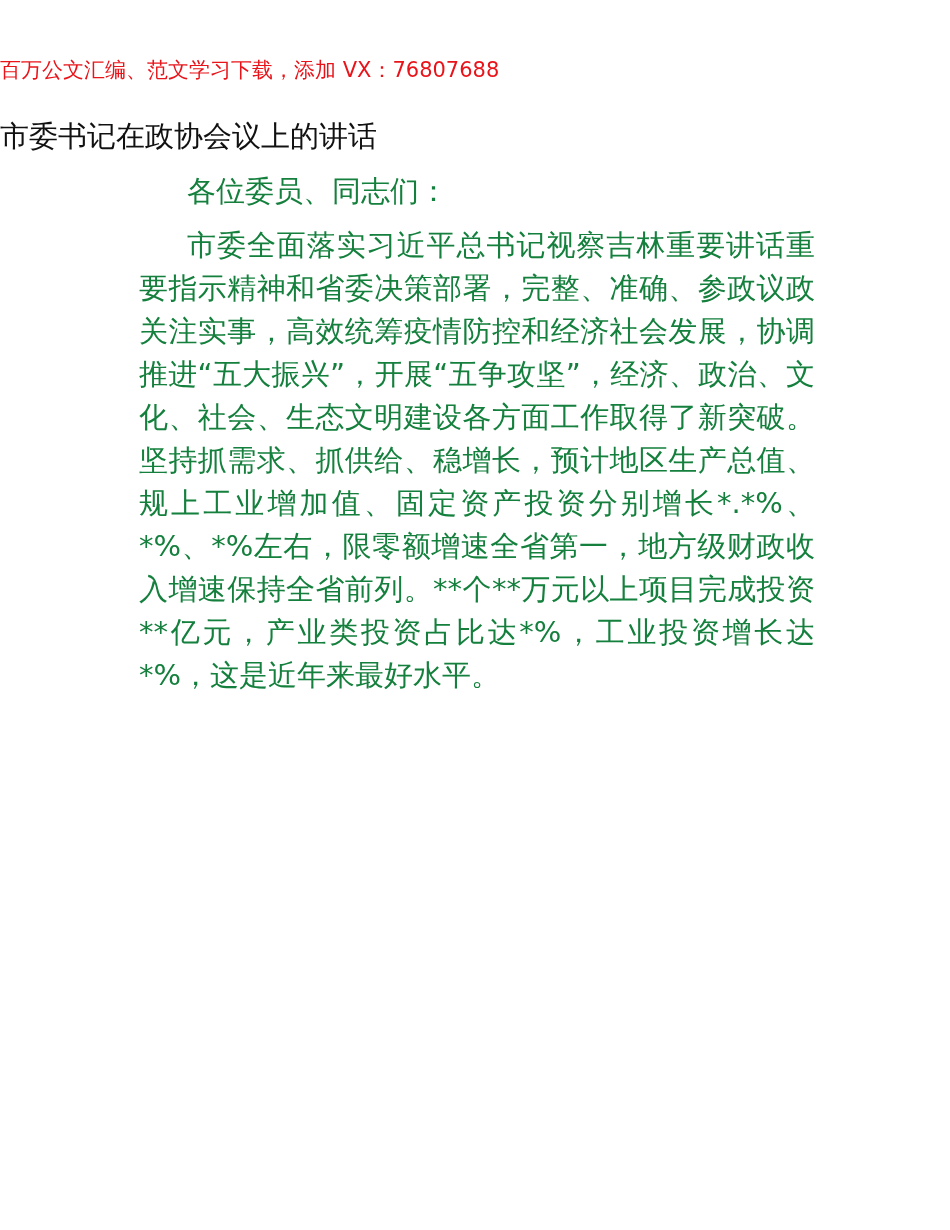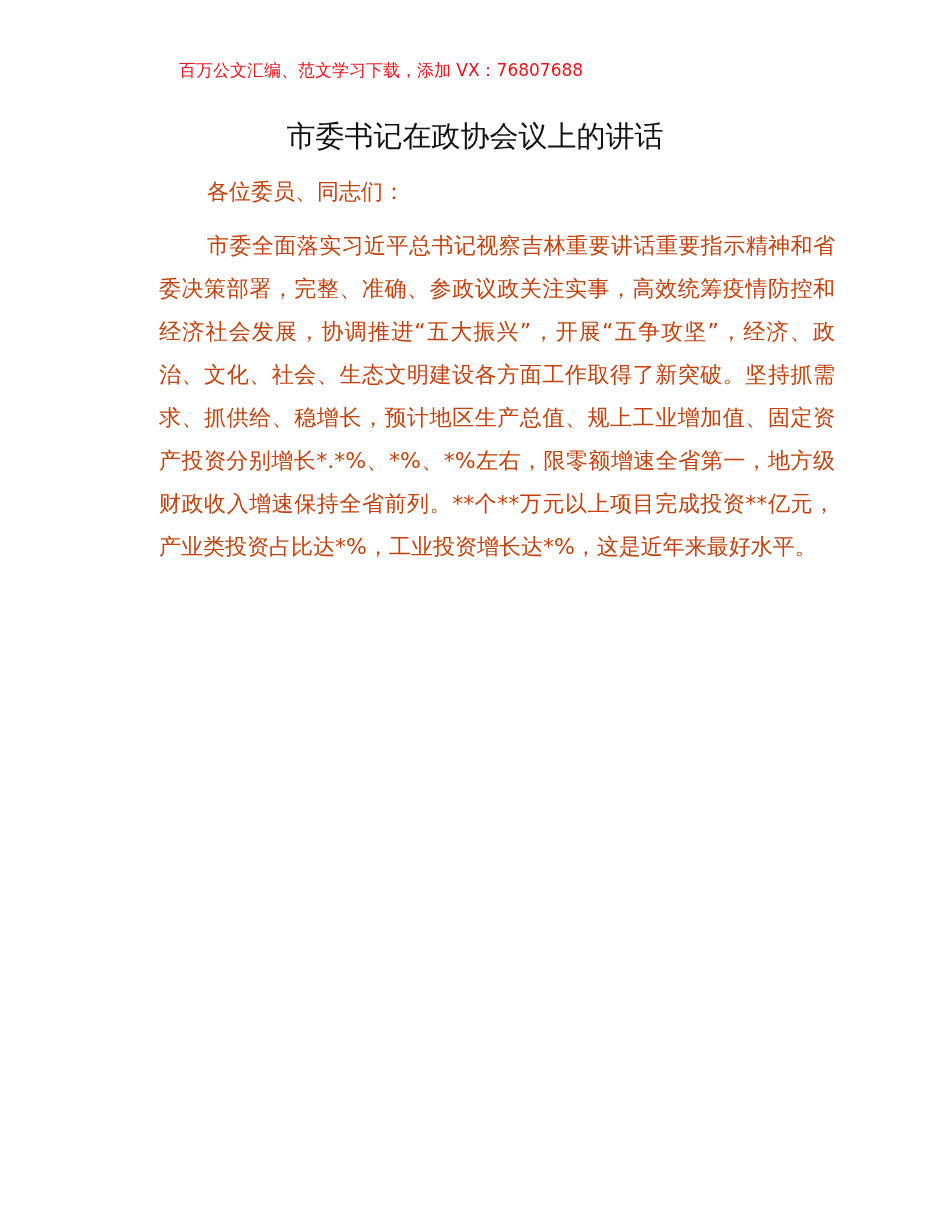--- a/index.html
+++ b/index.html
@@ -20,47 +20,45 @@
       left: 0; top: 0;
       width: 950px;
       height: 1230px;
       background: #ffffff;
     }
     .watermark-header {
       position: absolute;
       top: 58px;
       left: 0;
       width: 762px;
-      text-align: center;
-      font-size: 17px;
+      text-align: left;
+      font-size: 21px;
       line-height: 24px;
       color: #e8141a;
       letter-spacing: 0px;
     }
     .doc-title {
       position: absolute;
       top: 116px;
       left: 0;
       width: 950px;
-      text-align: center;
       font-size: 29px;
       line-height: 40px;
       color: #111111;
     }
     .doc-body {
       position: absolute;
       top: 170px;
       left: 139px;
       width: 676px;
-      font-size: 22px;
+      font-size: 29px;
       line-height: 43px;
-      color: #c2410c;
+      color: #15803d;
       text-align: justify;
       text-justify: inter-character;
-      margin-left: 20px;
     }
     .salutation {
       margin: 0 0 0 48px;
       padding: 0;
       height: 43px;
     }
     .para {
       margin: 0;
       padding: 0;
       text-indent: 48px;

